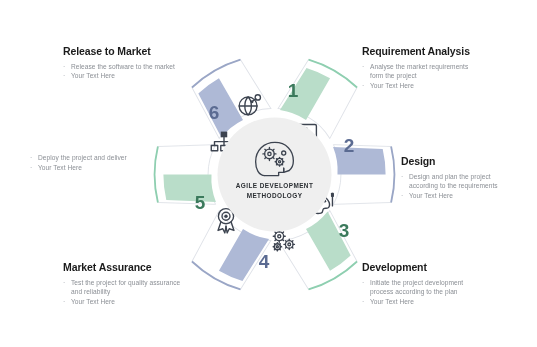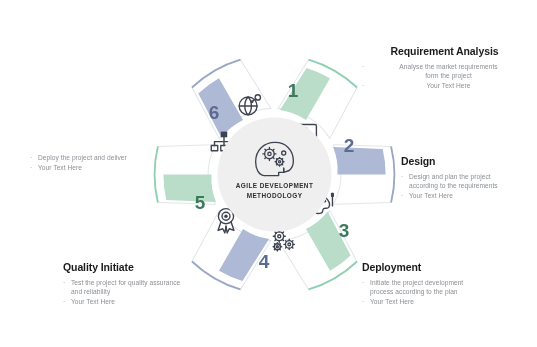--- a/index.html
+++ b/index.html
@@ -31,21 +31,21 @@
     color:#8b8f95;
     letter-spacing:0.05px;
   }
   .block li .dash{
     position:absolute;left:0;top:0;
     color:#a9adb3;
     font-size:6.6px;
   }
 
   .b-release   {left:63px; top:46px;  width:175px;}
-  .b-req       {left:362px;top:46px;  width:165px;text-align:center;}
+  .b-req       {left:362px;top:46px;  width:165px;}
   .b-design    {left:395px;top:156px; width:140px;padding-left:6px;}
   .b-dev       {left:362px;top:262px; width:170px;}
   .b-quality   {left:63px; top:262px; width:185px;}
   .b-deploy    {left:30px; top:153px; width:160px;}
 
   
   svg.wheel{position:absolute;left:152px;top:52px;width:245px;height:245px;}
   .num{
     font-family:"Liberation Sans", sans-serif;
     font-weight:bold;
@@ -61,47 +61,54 @@
     letter-spacing:0.45px;
   }
   .ico{fill:none;stroke:#3d4450;stroke-width:1.45;stroke-linecap:round;stroke-linejoin:round;}
   .ico-f{fill:#3d4450;stroke:none;}
 </style>
 </head>
 <body>
 
 <div class="stage">
 
+  <div class="block b-release">
+    <h3>Release to Market</h3>
+    <ul>
+      <li><span class="dash">·</span><span>Release the software to the market</span></li>
+      <li><span class="dash">·</span><span>Your Text Here</span></li>
+    </ul>
+  </div>
 
   <div class="block b-req">
     <h3>Requirement Analysis</h3>
     <ul>
       <li><span class="dash">·</span><span>Analyse the market requirements</span><br><span>form the project</span></li>
       <li><span class="dash">·</span><span>Your Text Here</span></li>
     </ul>
   </div>
 
   <div class="block b-design">
     <h3>Design</h3>
     <ul>
       <li><span class="dash">·</span><span>Design and plan the project</span><br><span>according to the requirements</span></li>
       <li><span class="dash">·</span><span>Your Text Here</span></li>
     </ul>
   </div>
 
   <div class="block b-dev">
-    <h3>Deployment</h3>
+    <h3>Development</h3>
     <ul>
       <li><span class="dash">·</span><span>Initiate the project development</span><br><span>process according to the plan</span></li>
       <li><span class="dash">·</span><span>Your Text Here</span></li>
     </ul>
   </div>
 
   <div class="block b-quality">
-    <h3>Quality Initiate</h3>
+    <h3>Market Assurance</h3>
     <ul>
       <li><span class="dash">·</span><span>Test the project for quality assurance</span><br><span>and reliability</span></li>
       <li><span class="dash">·</span><span>Your Text Here</span></li>
     </ul>
   </div>
 
   <div class="block b-deploy">
     <ul>
       <li><span class="dash">·</span><span>Deploy the project and deliver</span></li>
       <li><span class="dash">·</span><span>Your Text Here</span></li>

